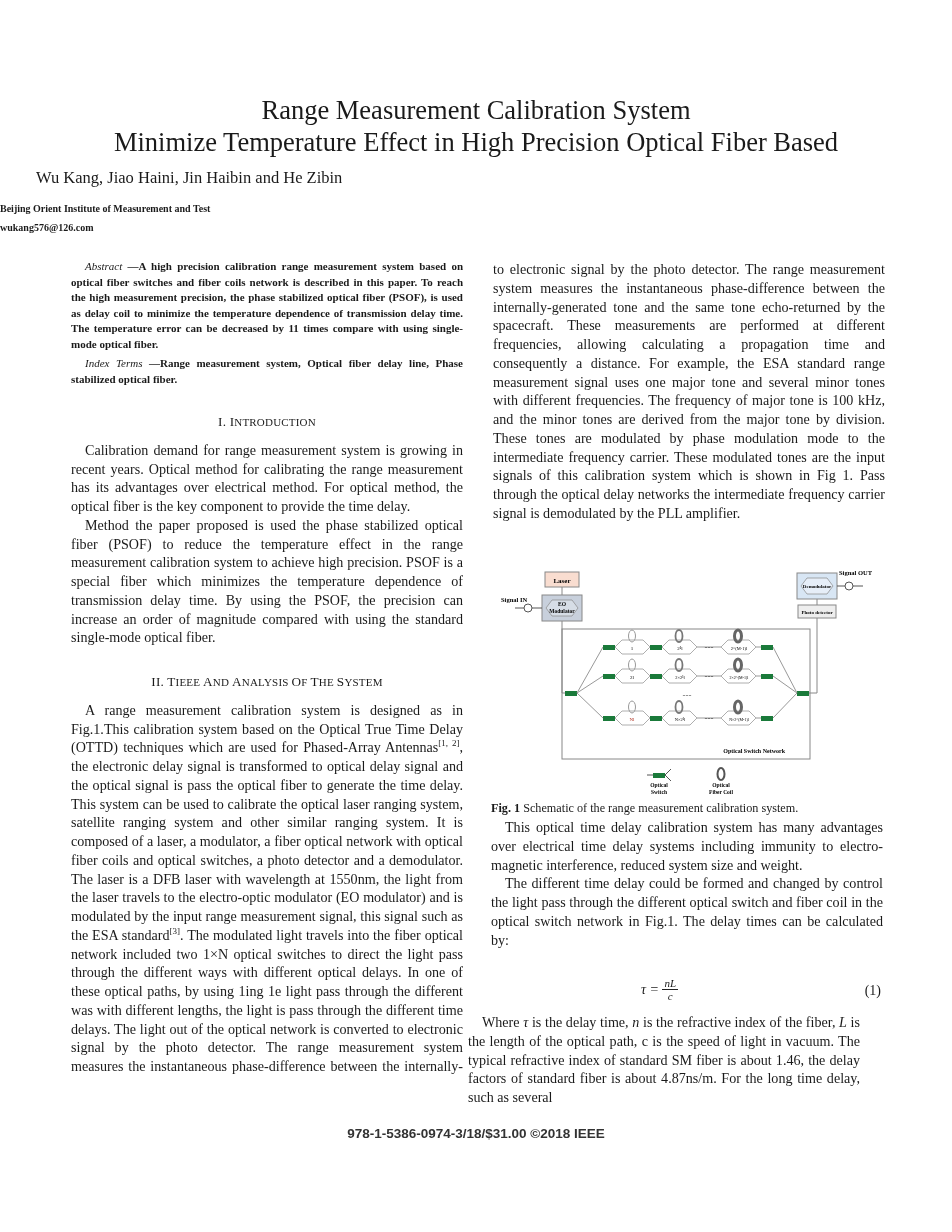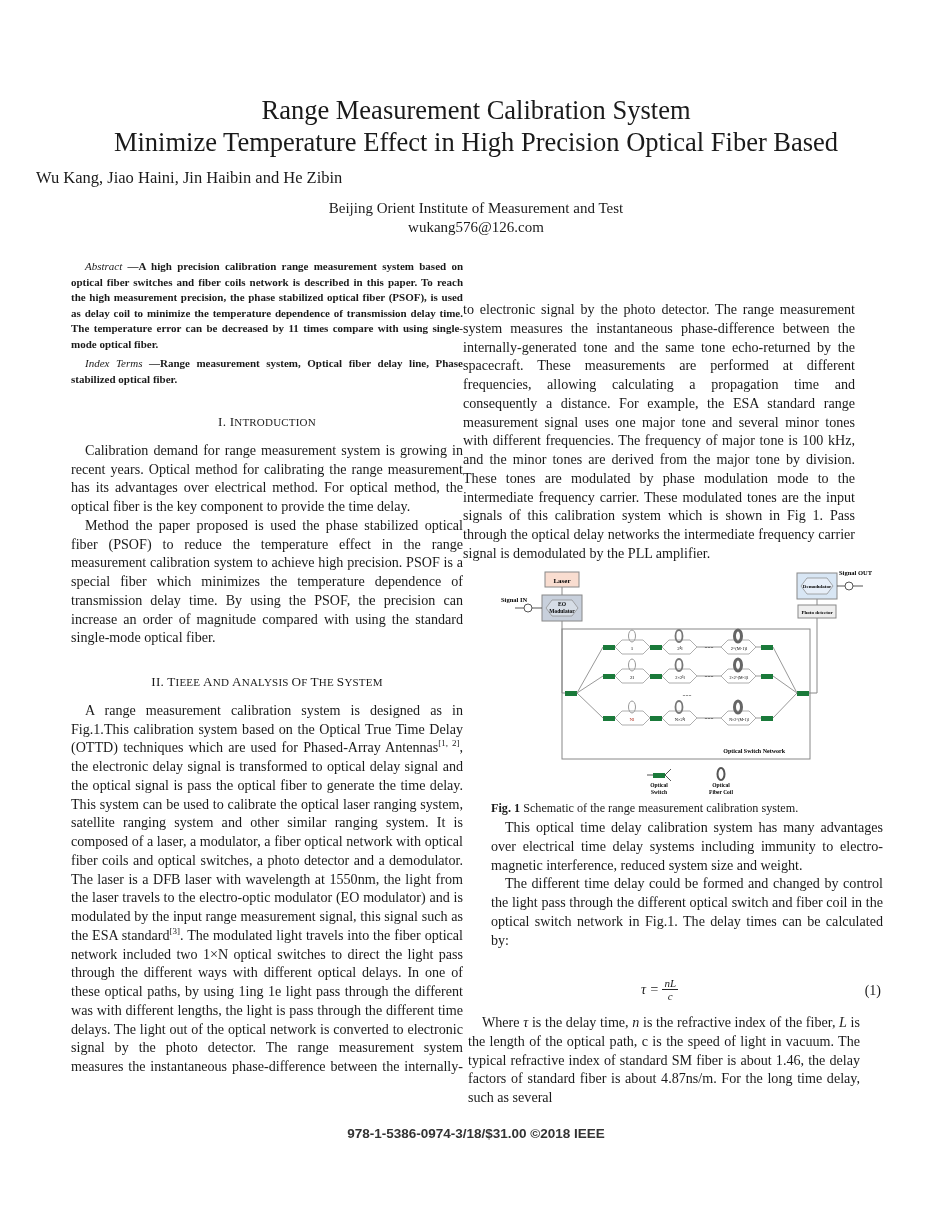--- a/index.html
+++ b/index.html
@@ -1,22 +1,22 @@
 <!DOCTYPE html>
 <html><head>
 <meta charset="utf-8">
 <style>
   html, body { margin: 0; padding: 0; background: #ffffff; }
   body { width: 952px; height: 1232px; position: relative; font-family: "Liberation Serif", serif; color: #1a1a1a; overflow: hidden; }
   .title { position: absolute; left: 0; width: 952px; top: 94px; text-align: center; font-size: 26.5px; line-height: 32px; }
   .authors { position: absolute; left: 0; width: 952px; top: 168px; font-size: 16.5px; padding-left: 36px; }
-  .affil { position: absolute; left: 0; width: 952px; top: 199px; text-align: center; font-size: 15px; line-height: 19px; }
+  .affil { position: absolute; left: 0; width: 952px; top: 199px; font-size: 10px; line-height: 19px; font-weight: bold; }
   .col { position: absolute; width: 392px; font-size: 14.1px; line-height: 18.75px; text-align: justify; }
   .col-left { left: 71px; top: 259px; }
-  .col-right { left: 463px; top: 260px; margin-top: 40px; }
+  .col-right { left: 493px; top: 260px; }
   .abstract { font-weight: bold; font-size: 11px; line-height: 15.5px; text-indent: 14px; margin: 0 0 4px 0; }
   .abstract i { font-weight: normal; }
   .sec-title { text-align: center; font-size: 13.2px; margin: 0; letter-spacing: 0.2px; font-family: Liberation Serif, serif; }
   .sc { font-size: 11px; }
   p.body { margin: 0; text-indent: 14px; }
   sup { font-size: 9px; line-height: 0; }
   .fig { position: absolute; left: 495px; top: 565px; width: 395px; height: 232px; }
   .caption { position: absolute; left: 491px; top: 801px; font-size: 12.2px; }
   .eq { position: absolute; left: 491px; top: 975px; width: 392px; height: 34px; font-size: 14px; }
   .eq .frac { position: absolute; left: 150px; top: 2px; font-style: italic; }

